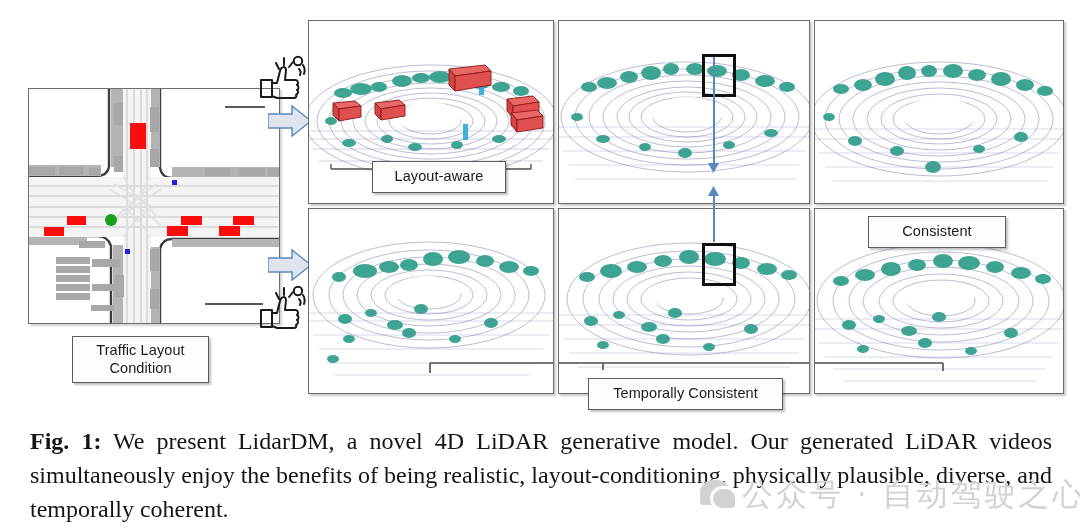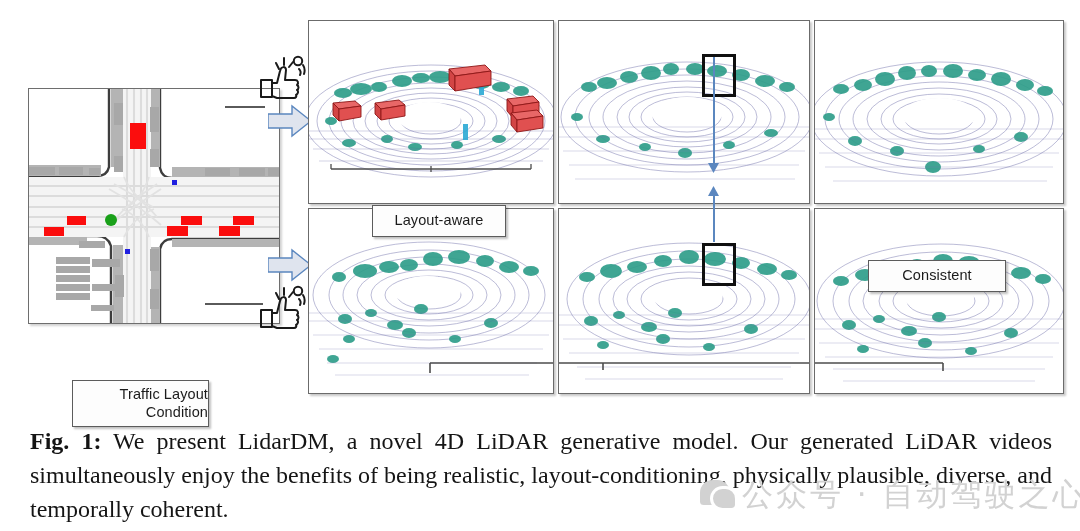--- a/index.html
+++ b/index.html
@@ -20,21 +20,21 @@
     overflow:hidden;
   }
   .map-inner{position:absolute;inset:0;}
 
   
   .chip{
     position:absolute;background:#fdfdfd;border:1px solid #5c5c5c;
     box-shadow:2px 2px 2px rgba(0,0,0,.25);
     font-size:14.5px;color:#1b1b1b;text-align:center;
     display:flex;align-items:center;justify-content:center;
-    line-height:1.22;letter-spacing:.1px;margin-top:44px;
+    line-height:1.22;letter-spacing:.1px;
   }
 
   
   .grid{position:absolute;left:308px;top:20px;width:754px;height:373px;}
   .panel{
     position:absolute;background:#ffffff;border:1px solid #6b6b6b;
     box-shadow:1.5px 1.5px 2px rgba(0,0,0,.22);
     overflow:hidden;
   }
   .pc{position:absolute;inset:0;}
@@ -160,21 +160,21 @@
 
       <g fill="#2020e0">
         <rect x="143" y="91" width="5" height="5"></rect>
         <rect x="96" y="160" width="5" height="5"></rect>
       </g>
 
       <circle cx="82" cy="131" r="6" fill="#19a019"></circle>
     </svg>
   </div>
 
-  <div class="chip" style="left:72px;top:336px;width:135px;height:45px;flex-direction:column;align-items:flex-end;">
+  <div class="chip" style="left:72px;top:336px;width:135px;height:45px;flex-direction:column;">
     <span>Traffic Layout</span>
     <span>Condition</span>
   </div>
 
   <div class="connector" style="left:225px;top:106px;width:40px;"></div>
   <div class="connector" style="left:205px;top:303px;width:58px;"></div>
 
   <svg class="thumb" style="left:258px;top:52px;width:48px;height:50px;" viewBox="0 0 48 50">
     <g fill="none" stroke="#1a1a1a" stroke-width="2" stroke-linejoin="round">
       <rect x="3" y="28" width="11" height="17"></rect>
@@ -535,20 +535,21 @@
   <div class="arrowline" style="left:713px;top:190px;height:52px;"></div>
   <svg style="position:absolute;left:708px;top:186px;width:11px;height:10px;" viewBox="0 0 11 10">
     <polygon points="5.5,0 0,10 11,10" fill="#5b87bf"></polygon>
   </svg>
 
   <div class="chip" style="left:372px;top:161px;width:132px;height:30px;">Layout-aware</div>
 
 
   <div class="chip" style="left:868px;top:216px;width:136px;height:30px;">Consistent</div>
 
+  <div class="chip" style="left:588px;top:378px;width:193px;height:30px;">Temporally Consistent</div>
 </div>
 
 <div class="caption">
   <b>Fig. 1:</b>
   <span>We present LidarDM, a novel 4D LiDAR generative model. Our generated LiDAR videos simultaneously enjoy the benefits of being realistic, layout-conditioning, physically plausible, diverse, and temporally coherent.</span>
 </div>
 
 <div class="wm-logo"></div>
 <div class="watermark" style="left:742px;">公众号 · 自动驾驶之心</div>
 

